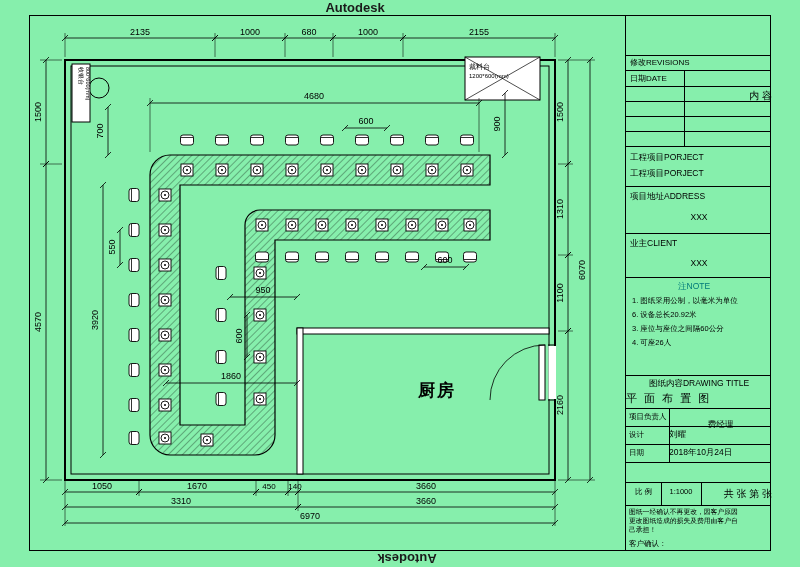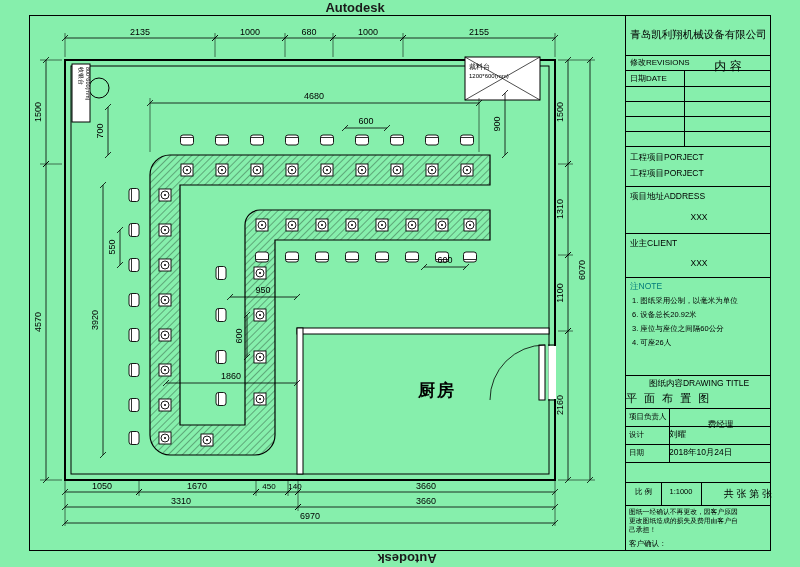--- a/index.html
+++ b/index.html
@@ -14,21 +14,21 @@
   .dim{stroke:#000;stroke-width:0.8;}
   .ext{stroke:#000;stroke-width:0.55;}
   .dimt{fill:#000;}
   text{font-family:"Liberation Sans","DejaVu Sans",sans-serif;}
   
   #tb{position:absolute;left:625px;top:15px;width:146px;height:536px;border-left:1px solid #000;box-sizing:border-box;}
   .hl{position:absolute;left:0;width:100%;height:1px;background:#000;}
   .vl{position:absolute;width:1px;background:#000;}
   .tbt{position:absolute;white-space:nowrap;}
   .wrap{white-space:normal;}
-  .note{color:#007a7a;}
+  .note{color:#007a7a;margin-left:48px;}
   .company{top:13px;left:0;width:100%;text-align:center;font-size:10.5px;}
 </style>
 </head>
 <body>
 
 <div id="page">
 
   <div class="watermark wm-top">Autodesk</div>
   <div class="watermark wm-bottom">Autodesk</div>
   <div id="border"></div>
@@ -282,26 +282,25 @@
         <line x1="552" y1="510" x2="558" y2="504" class="dim"></line>
         <text x="426" y="504" class="dimt" font-size="9" text-anchor="middle">3660</text>
         <line x1="65" y1="523" x2="555" y2="523" class="dim"></line>
         <line x1="62" y1="526" x2="68" y2="520" class="dim"></line>
         <line x1="552" y1="526" x2="558" y2="520" class="dim"></line>
         <text x="310" y="519" class="dimt" font-size="9" text-anchor="middle">6970</text>
       </g>
   </svg>
 
   <div id="tb">
-    <div class="tbt company">青岛凯利翔机械设备有限公司</div>
     <div class="hl" style="top:40px"></div>
     <div class="tbt" style="top:42px;left:4px;font-size:8px">修改REVISIONS</div>
     <div class="hl" style="top:55px"></div>
     <div class="tbt" style="top:58px;left:4px;font-size:8px">日期DATE</div>
-    <div class="tbt" style="top:43px;left:58px;width:88px;text-align:center;font-size:12px">内 容</div>
+    <div class="tbt" style="top:74px;left:58px;width:88px;text-align:right;font-size:10px">内 容</div>
     <div class="hl" style="top:71px"></div>
     <div class="hl" style="top:86px"></div>
     <div class="hl" style="top:101px"></div>
     <div class="hl" style="top:116px"></div>
     <div class="hl" style="top:131px"></div>
     <div class="vl" style="left:58px;top:55px;height:76px"></div>
     <div class="tbt" style="top:137px;left:4px;font-size:8.5px">工程项目PORJECT</div>
     <div class="tbt" style="top:153px;left:4px;font-size:8.5px">工程项目PORJECT</div>
     <div class="hl" style="top:171px"></div>
     <div class="tbt" style="top:176px;left:4px;font-size:8.5px">项目地址ADDRESS</div>

